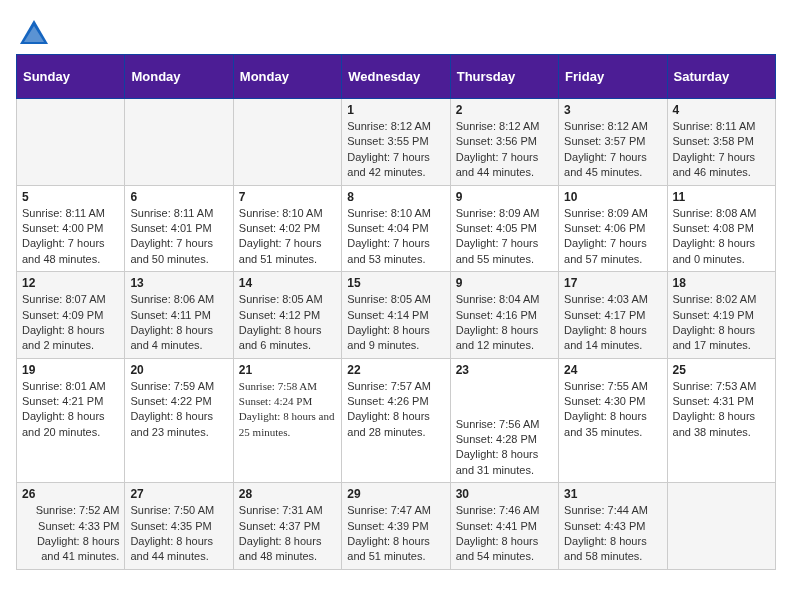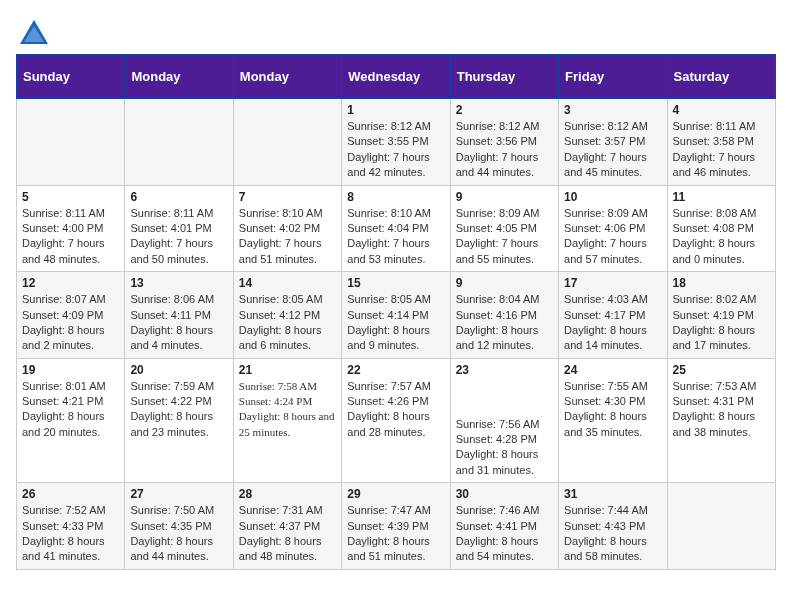--- a/index.html
+++ b/index.html
@@ -280,21 +280,21 @@
         <td>
           <span class="day-num">25</span>
           <div class="day-info" style="white-space: pre-line;">Sunrise: 7:53 AM
 Sunset: 4:31 PM
 Daylight: 8 hours and 38 minutes.</div>
         </td>
       </tr>
       <tr>
         <td>
           <span class="day-num">26</span>
-          <div class="day-info" style="white-space: pre-line;">Sunrise: 7:52 AM
+          <div class="day-info" style="white-space: pre-line; text-align: right;">Sunrise: 7:52 AM
 Sunset: 4:33 PM
 Daylight: 8 hours and 41 minutes.</div>
         </td>
         <td>
           <span class="day-num">27</span>
           <div class="day-info" style="white-space: pre-line;">Sunrise: 7:50 AM
 Sunset: 4:35 PM
 Daylight: 8 hours and 44 minutes.</div>
         </td>
         <td>

